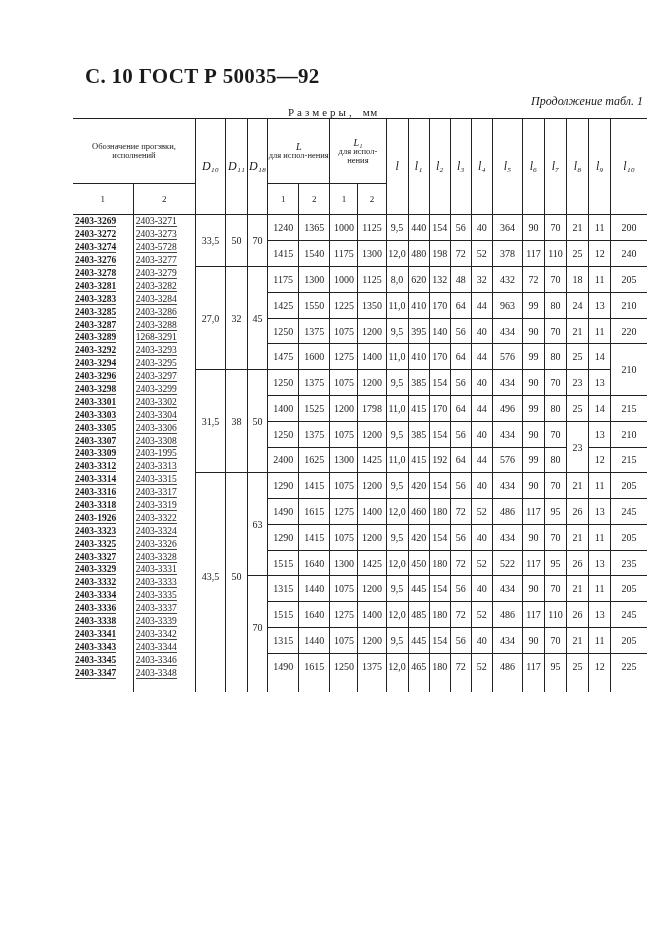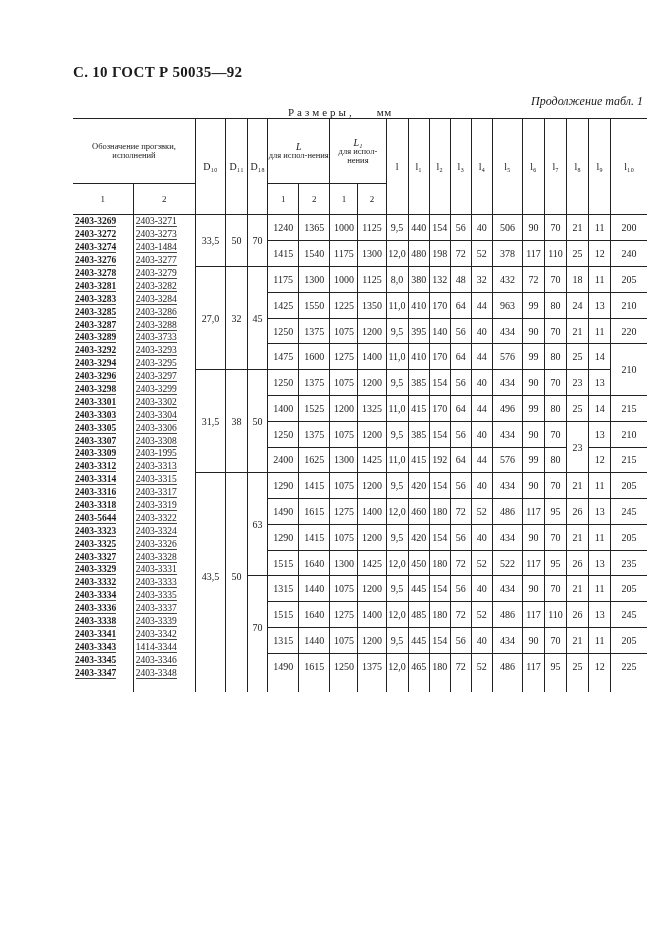--- a/index.html
+++ b/index.html
@@ -1,44 +1,44 @@
 <!DOCTYPE html>
 <html><head>
   <meta charset="utf-8">
   <style>
     html, body { margin: 0; padding: 0; background: #ffffff; }
     body {
       width: 661px; height: 935px; position: relative; overflow: hidden;
       font-family: "DejaVu Serif", "Liberation Serif", serif; color: #1a1a1a;
     }
     .page-header {
-      position: absolute; left: 73px; top: 64px;
-      font-family: "Liberation Serif", serif; font-weight: bold; font-size: 15px; letter-spacing: 0.3px;
+      position: absolute; left: 85px; top: 64px;
+      font-family: "Liberation Serif", serif; font-weight: bold; font-size: 21px; letter-spacing: 0.3px;
     }
     .continuation {
       position: absolute; right: 18px; top: 94px;
       font-family: "Liberation Serif", serif; font-style: italic; font-size: 12px; margin-left: 31px;
     }
     .dims-caption {
       position: absolute; left: 288px; top: 106px;
       font-family: "Liberation Serif", serif; font-size: 11px; letter-spacing: 3px;
     }
-    .dims-caption .unit { letter-spacing: 0.5px; margin-left: 22px; }
+    .dims-caption .unit { letter-spacing: 0.5px; margin-left: 8px; }
     table.spec {
       position: absolute; left: 73px; top: 118px;
       width: 574px; border-collapse: collapse; table-layout: fixed;
       font-family: "Liberation Serif", serif; font-size: 10.5px;
     }
     table.spec th, table.spec td {
       border-left: 1px solid #222; border-right: 1px solid #222;
       text-align: center; vertical-align: middle; padding: 0; overflow: hidden; white-space: nowrap;
     }
     table.spec thead tr:first-child th { border-top: 1.5px solid #222; }
     table.spec th { font-weight: normal; font-size: 8.5px; line-height: 9px; border-bottom: 1px solid #222; }
-    table.spec th.sym { font-size: 10px; }
+    table.spec th.sym { font-style: italic; font-size: 12px; }
     table.spec th.num { font-size: 9px; height: 30px; }
     table.spec thead tr.h1 th { height: 64px; }
     table.spec tbody td { height: 12.9px; font-size: 10px; }
     table.spec tbody td.code { font-size: 9.5px; text-align: left; padding-left: 2px; }
     table.spec tbody td.code span { border-bottom: 1px solid #444; padding-bottom: 0; }
     table.spec td.gv { border-top: 1px solid #222; }
     table.spec td.first-col { border-left: none; font-weight: bold; }
     table.spec th.first-col { border-left: none; }
     table.spec td.last-col, table.spec th.last-col { border-right: none; }
     .th-L { font-style: italic; font-size: 10px; display: block; }
@@ -120,34 +120,34 @@
         <td rowspan="4" class="gv">70</td>
         <td rowspan="2" class="gv">1240</td>
         <td rowspan="2" class="gv">1365</td>
         <td rowspan="2" class="gv">1000</td>
         <td rowspan="2" class="gv">1125</td>
         <td rowspan="2" class="gv">9,5</td>
         <td rowspan="2" class="gv">440</td>
         <td rowspan="2" class="gv">154</td>
         <td rowspan="2" class="gv">56</td>
         <td rowspan="2" class="gv">40</td>
-        <td rowspan="2" class="gv">506</td>
+        <td rowspan="2" class="gv">364</td>
         <td rowspan="2" class="gv">90</td>
         <td rowspan="2" class="gv">70</td>
         <td rowspan="2" class="gv">21</td>
         <td rowspan="2" class="gv">11</td>
         <td rowspan="2" class="gv last-col">200</td>
       </tr>
       <tr>
         <td class="code first-col"><span>2403-3272</span></td>
         <td class="code"><span>2403-3273</span></td>
       </tr>
       <tr>
         <td class="code first-col"><span>2403-3274</span></td>
-        <td class="code"><span>2403-1484</span></td>
+        <td class="code"><span>2403-5728</span></td>
         <td rowspan="2" class="gv">1415</td>
         <td rowspan="2" class="gv">1540</td>
         <td rowspan="2" class="gv">1175</td>
         <td rowspan="2" class="gv">1300</td>
         <td rowspan="2" class="gv">12,0</td>
         <td rowspan="2" class="gv">480</td>
         <td rowspan="2" class="gv">198</td>
         <td rowspan="2" class="gv">72</td>
         <td rowspan="2" class="gv">52</td>
         <td rowspan="2" class="gv">378</td>
@@ -165,21 +165,21 @@
         <td class="code first-col"><span>2403-3278</span></td>
         <td class="code"><span>2403-3279</span></td>
         <td rowspan="8" class="gv">27,0</td>
         <td rowspan="8" class="gv">32</td>
         <td rowspan="8" class="gv">45</td>
         <td rowspan="2" class="gv">1175</td>
         <td rowspan="2" class="gv">1300</td>
         <td rowspan="2" class="gv">1000</td>
         <td rowspan="2" class="gv">1125</td>
         <td rowspan="2" class="gv">8,0</td>
-        <td rowspan="2" class="gv">380</td>
+        <td rowspan="2" class="gv">620</td>
         <td rowspan="2" class="gv">132</td>
         <td rowspan="2" class="gv">48</td>
         <td rowspan="2" class="gv">32</td>
         <td rowspan="2" class="gv">432</td>
         <td rowspan="2" class="gv">72</td>
         <td rowspan="2" class="gv">70</td>
         <td rowspan="2" class="gv">18</td>
         <td rowspan="2" class="gv">11</td>
         <td rowspan="2" class="gv last-col">205</td>
       </tr>
@@ -224,21 +224,21 @@
         <td rowspan="2" class="gv">40</td>
         <td rowspan="2" class="gv">434</td>
         <td rowspan="2" class="gv">90</td>
         <td rowspan="2" class="gv">70</td>
         <td rowspan="2" class="gv">21</td>
         <td rowspan="2" class="gv">11</td>
         <td rowspan="2" class="gv last-col">220</td>
       </tr>
       <tr>
         <td class="code first-col"><span>2403-3289</span></td>
-        <td class="code"><span>2403-3733</span></td>
+        <td class="code"><span>1268-3291</span></td>
       </tr>
       <tr>
         <td class="code first-col"><span>2403-3292</span></td>
         <td class="code"><span>2403-3293</span></td>
         <td rowspan="2" class="gv">1475</td>
         <td rowspan="2" class="gv">1600</td>
         <td rowspan="2" class="gv">1275</td>
         <td rowspan="2" class="gv">1400</td>
         <td rowspan="2" class="gv">11,0</td>
         <td rowspan="2" class="gv">410</td>
@@ -280,21 +280,21 @@
       <tr>
         <td class="code first-col"><span>2403-3298</span></td>
         <td class="code"><span>2403-3299</span></td>
       </tr>
       <tr>
         <td class="code first-col"><span>2403-3301</span></td>
         <td class="code"><span>2403-3302</span></td>
         <td rowspan="2" class="gv">1400</td>
         <td rowspan="2" class="gv">1525</td>
         <td rowspan="2" class="gv">1200</td>
-        <td rowspan="2" class="gv">1325</td>
+        <td rowspan="2" class="gv">1798</td>
         <td rowspan="2" class="gv">11,0</td>
         <td rowspan="2" class="gv">415</td>
         <td rowspan="2" class="gv">170</td>
         <td rowspan="2" class="gv">64</td>
         <td rowspan="2" class="gv">44</td>
         <td rowspan="2" class="gv">496</td>
         <td rowspan="2" class="gv">99</td>
         <td rowspan="2" class="gv">80</td>
         <td rowspan="2" class="gv">25</td>
         <td rowspan="2" class="gv">14</td>
@@ -388,21 +388,21 @@
         <td rowspan="2" class="gv">72</td>
         <td rowspan="2" class="gv">52</td>
         <td rowspan="2" class="gv">486</td>
         <td rowspan="2" class="gv">117</td>
         <td rowspan="2" class="gv">95</td>
         <td rowspan="2" class="gv">26</td>
         <td rowspan="2" class="gv">13</td>
         <td rowspan="2" class="gv last-col">245</td>
       </tr>
       <tr>
-        <td class="code first-col"><span>2403-5644</span></td>
+        <td class="code first-col"><span>2403-1926</span></td>
         <td class="code"><span>2403-3322</span></td>
       </tr>
       <tr>
         <td class="code first-col"><span>2403-3323</span></td>
         <td class="code"><span>2403-3324</span></td>
         <td rowspan="2" class="gv">1290</td>
         <td rowspan="2" class="gv">1415</td>
         <td rowspan="2" class="gv">1075</td>
         <td rowspan="2" class="gv">1200</td>
         <td rowspan="2" class="gv">9,5</td>
@@ -505,21 +505,21 @@
         <td rowspan="2" class="gv">40</td>
         <td rowspan="2" class="gv">434</td>
         <td rowspan="2" class="gv">90</td>
         <td rowspan="2" class="gv">70</td>
         <td rowspan="2" class="gv">21</td>
         <td rowspan="2" class="gv">11</td>
         <td rowspan="2" class="gv last-col">205</td>
       </tr>
       <tr>
         <td class="code first-col"><span>2403-3343</span></td>
-        <td class="code"><span>1414-3344</span></td>
+        <td class="code"><span>2403-3344</span></td>
       </tr>
       <tr>
         <td class="code first-col"><span>2403-3345</span></td>
         <td class="code"><span>2403-3346</span></td>
         <td rowspan="2" class="gv">1490</td>
         <td rowspan="2" class="gv">1615</td>
         <td rowspan="2" class="gv">1250</td>
         <td rowspan="2" class="gv">1375</td>
         <td rowspan="2" class="gv">12,0</td>
         <td rowspan="2" class="gv">465</td>

